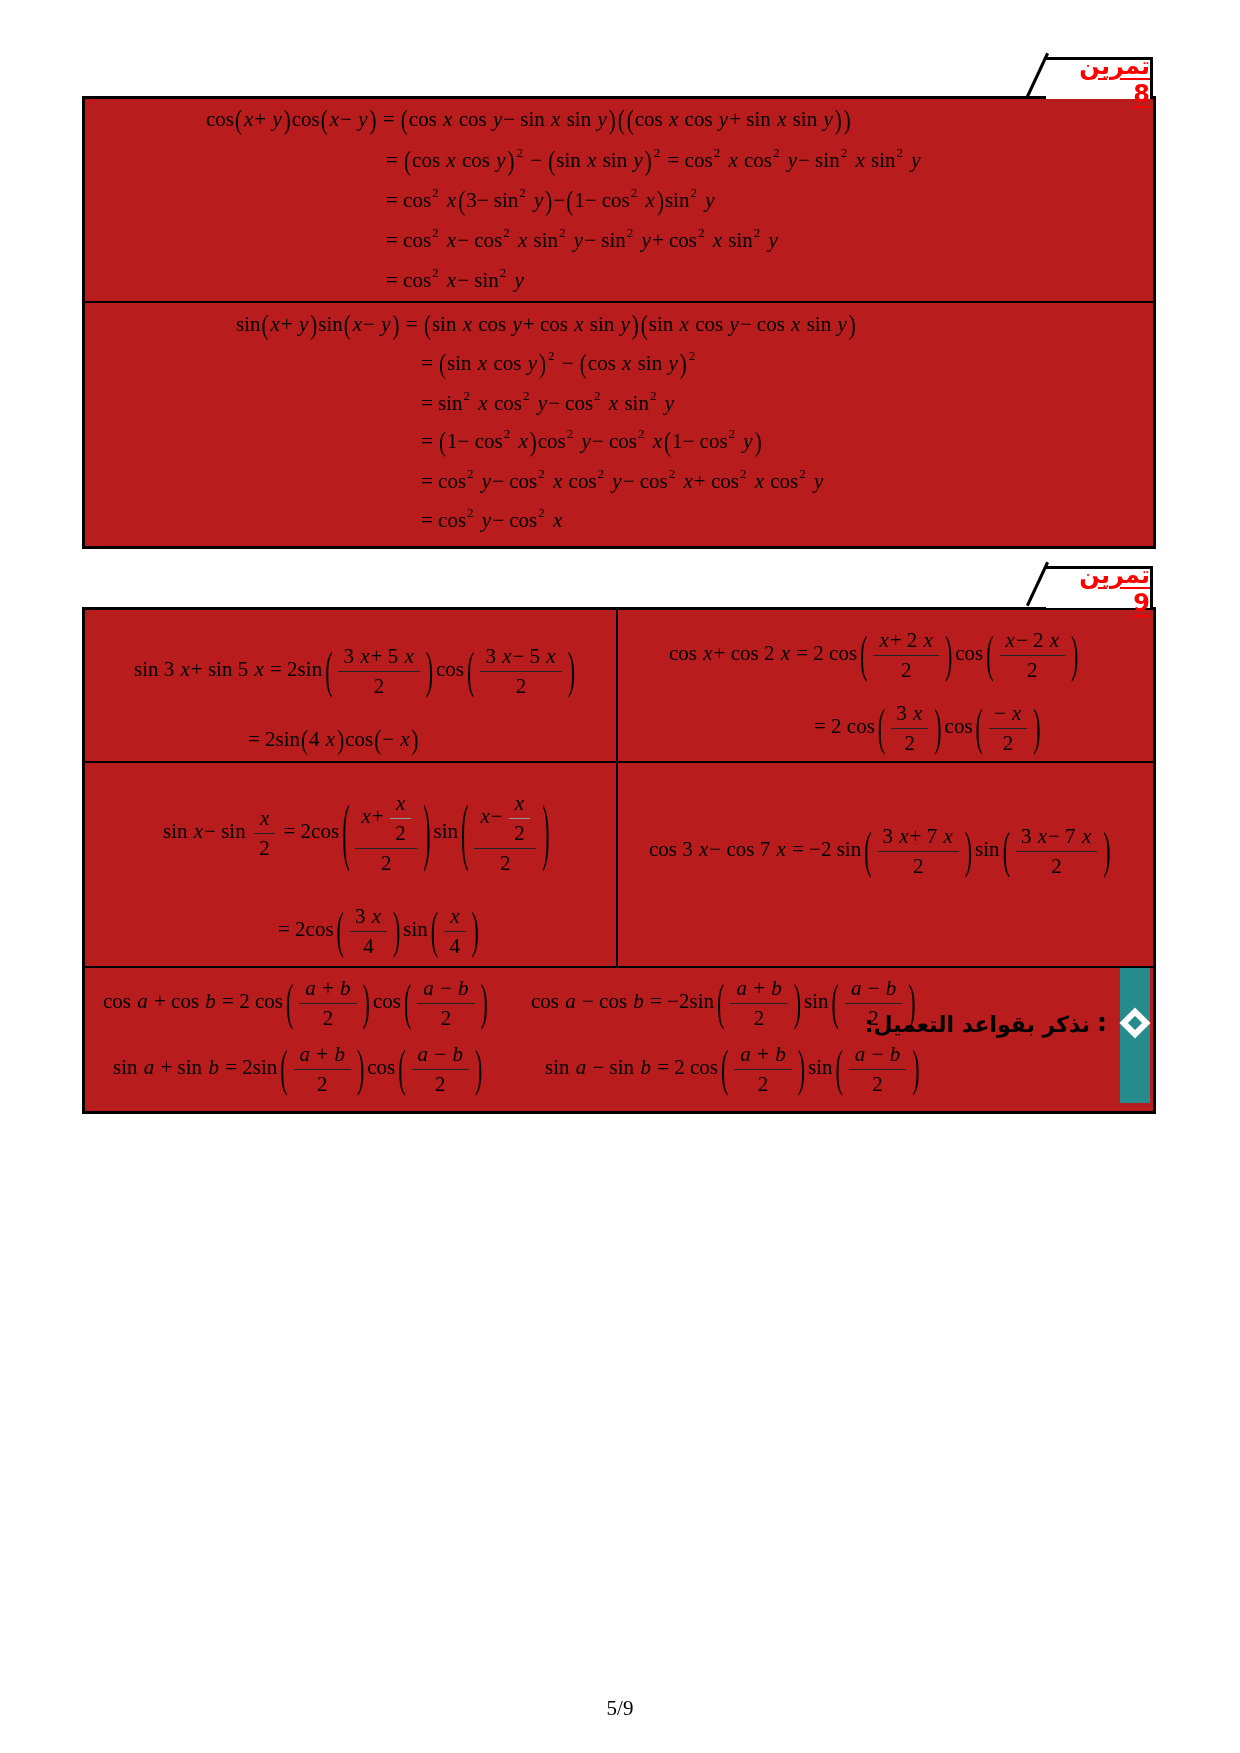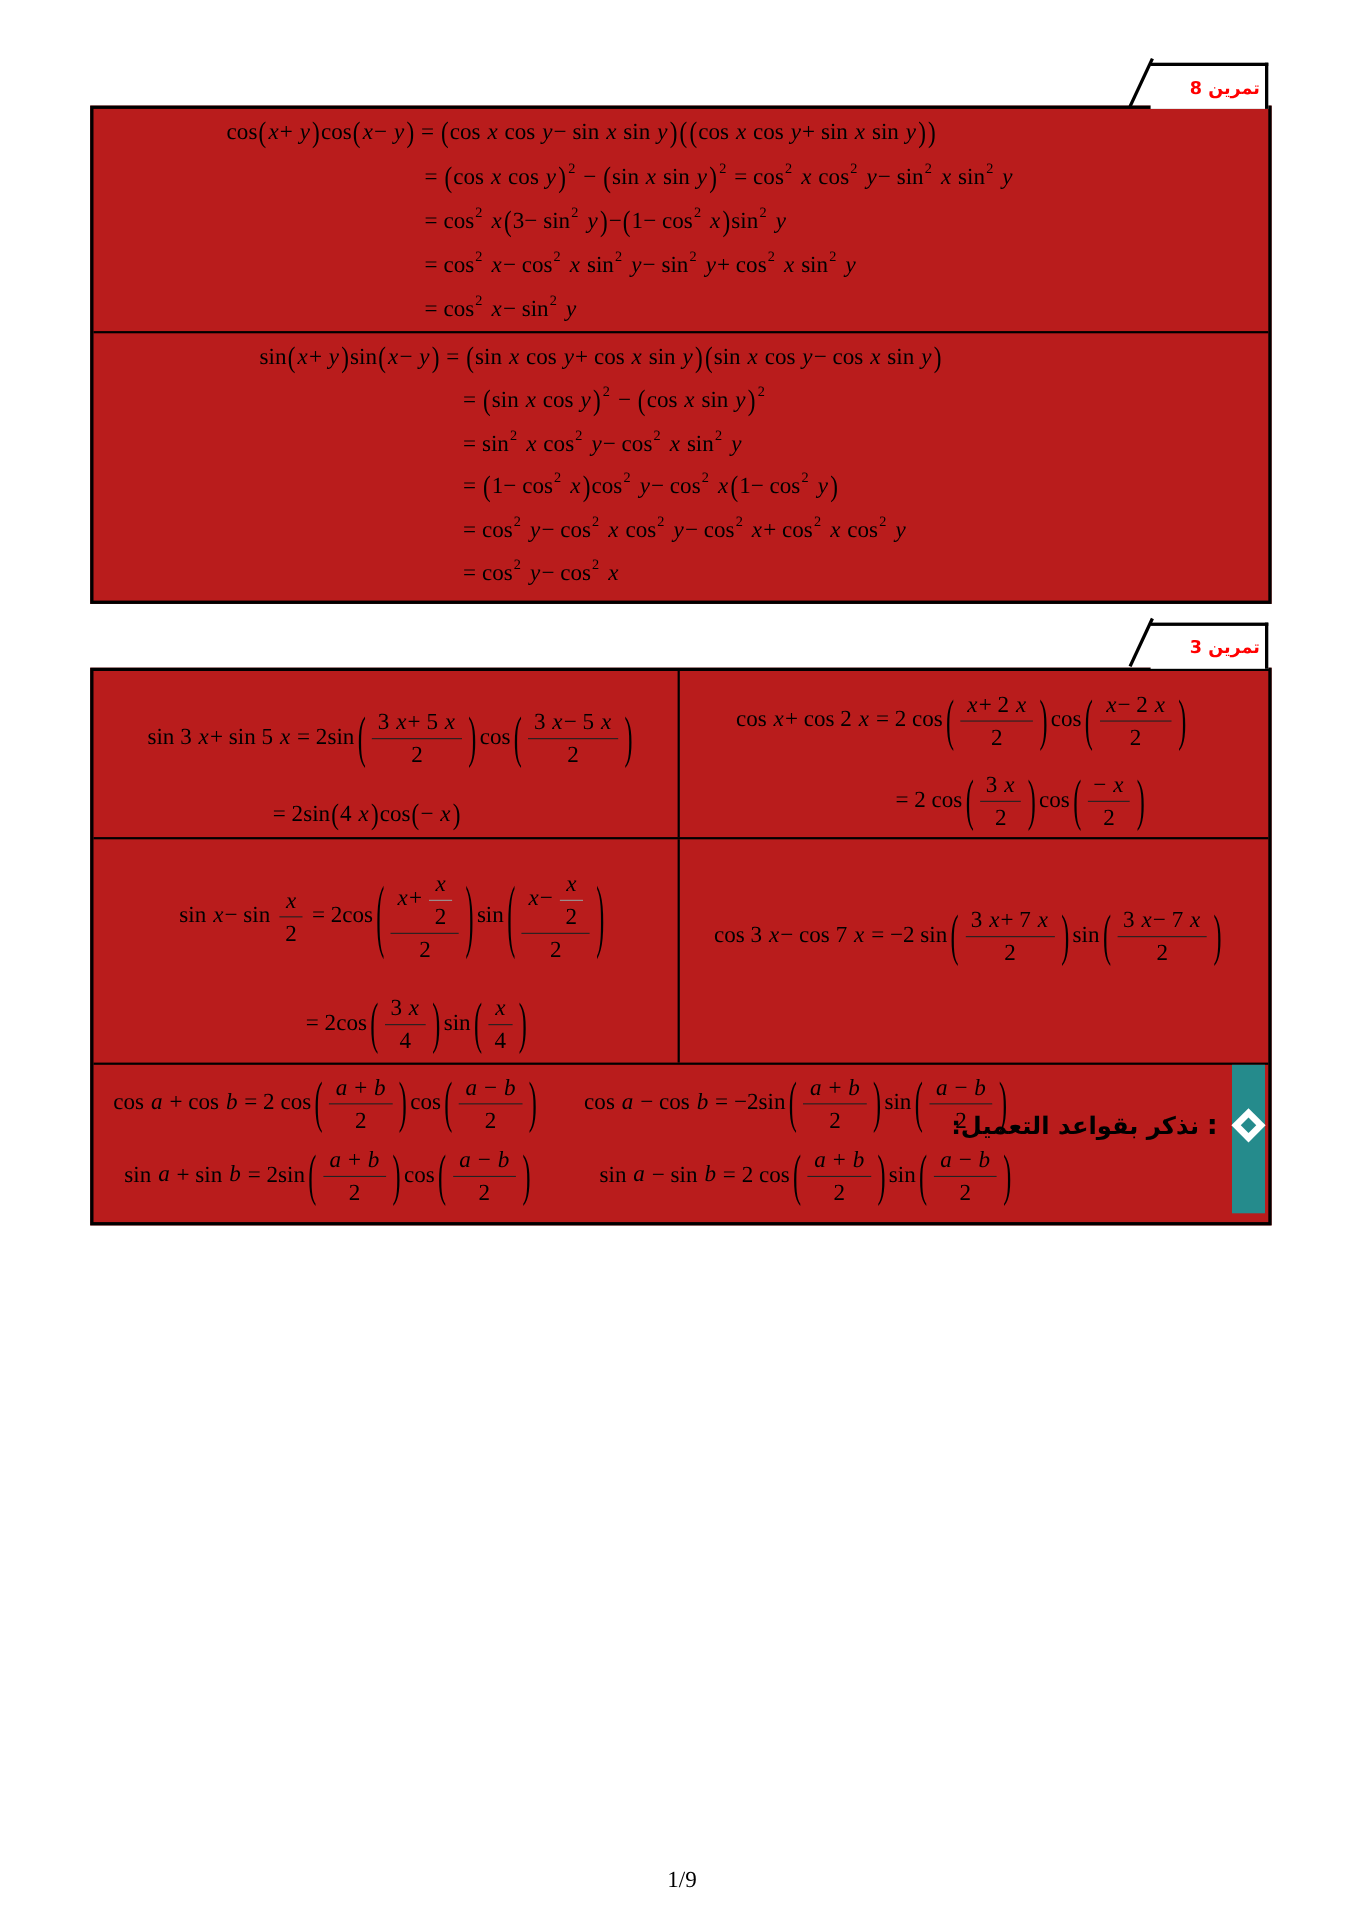--- a/index.html
+++ b/index.html
@@ -22,22 +22,22 @@
   .mline.first{margin-left:var(--ml1,0px);height:var(--lhf,var(--lh,40px));}
 
   
   .tab{position:absolute;left:1046px;width:104px;height:39px;background:#fff;
        border:3px solid #000;border-left:none;border-bottom:none;
        display:flex;align-items:center;justify-content:center;z-index:3;}
   .tab8{top:57px;} .tab9{top:566px;}
   .slant{position:absolute;width:3px;height:48px;background:#000;z-index:4;}
   .s8{left:1036px;top:51px;transform:rotate(25deg);}
   .s9{left:1036px;top:560px;transform:rotate(25deg);}
-  .tab-label{color:#f00;font-family:"DejaVu Sans",sans-serif;font-weight:bold;font-size:16px;
-             direction:rtl;text-decoration-thickness:2px;text-underline-offset:4px;margin-left:31px;}
+  .tab-label{color:#f00;font-family:"DejaVu Sans",sans-serif;font-weight:bold;font-size:24px;
+             direction:rtl;text-decoration:underline;text-decoration-thickness:2px;text-underline-offset:4px;margin-left:31px;}
 
   
   .box{position:absolute;left:82px;width:1068px;border:3px solid #000;background:#b91c1c;}
   .box1{top:96px;height:447px;}
   .box2{top:607px;height:501px;}
 
   .sec8a{height:201px;border-bottom:2px solid #000;--ml1:121px;--ml2:301px;--lh:40px;padding-top:1px;}
   .sec8b{height:238px;--ml1:151px;--ml2:336px;--lh:39px;padding-top:2px;}
 
   .g-row{display:flex;border-bottom:2px solid #000;}
@@ -110,21 +110,21 @@
         <span class="m"><span>= cos</span><sup>2</sup><span> <i>y</i>− cos</span><sup>2</sup><span> <i>x</i> cos</span><sup>2</sup><span> <i>y</i>− cos</span><sup>2</sup><span> <i>x</i>+ cos</span><sup>2</sup><span> <i>x</i> cos</span><sup>2</sup><span> <i>y</i></span></span>
       </div>
       <div class="mline">
         <span class="m"><span>= cos</span><sup>2</sup><span> <i>y</i>− cos</span><sup>2</sup><span> <i>x</i></span></span>
       </div>
     </div>
 </div>
 
 <div class="slant s9"></div>
 <div class="tab tab9">
-  <span class="tab-label" style="color: rgb(255, 0, 0);">تمرين 3</span>
+  <span class="tab-label" style="color: rgb(255, 0, 0);">تمرين 9</span>
 </div>
 
 <div class="box box2">
   <div class="g-row g-row1">
     <div class="cell cell-left cl1">
         <div class="mline first">
           <span class="m"><span>sin 3 <i>x</i>+ sin 5 <i>x</i> = 2sin</span><span class="bp">(</span><span class="frac"><span class="num"><span class="m"><span>3 <i>x</i>+ 5 <i>x</i></span></span></span><span class="den"><span class="m"><span>2</span></span></span></span><span class="bp">)</span><span>cos</span><span class="bp">(</span><span class="frac"><span class="num"><span class="m"><span>3 <i>x</i>− 5 <i>x</i></span></span></span><span class="den"><span class="m"><span>2</span></span></span></span><span class="bp">)</span></span>
         </div>
         <div class="mline">
           <span class="m"><span>= 2sin</span><span class="mp">(</span><span>4 <i>x</i></span><span class="mp">)</span><span>cos</span><span class="mp">(</span><span>− <i>x</i></span><span class="mp">)</span></span>
@@ -176,13 +176,13 @@
       <span>نذكر بقواعد التعميل:</span>
     </div>
     <div class="teal-bar" style="background: rgb(37, 139, 140);">
       <div class="diamond">
         <div class="diamond-glyph" style="background: rgb(37, 139, 140);"></div>
       </div>
     </div>
   </div>
 </div>
 
-<div class="footer">1/9</div>
+<div class="footer">5/9</div>
 
 </body></html>

